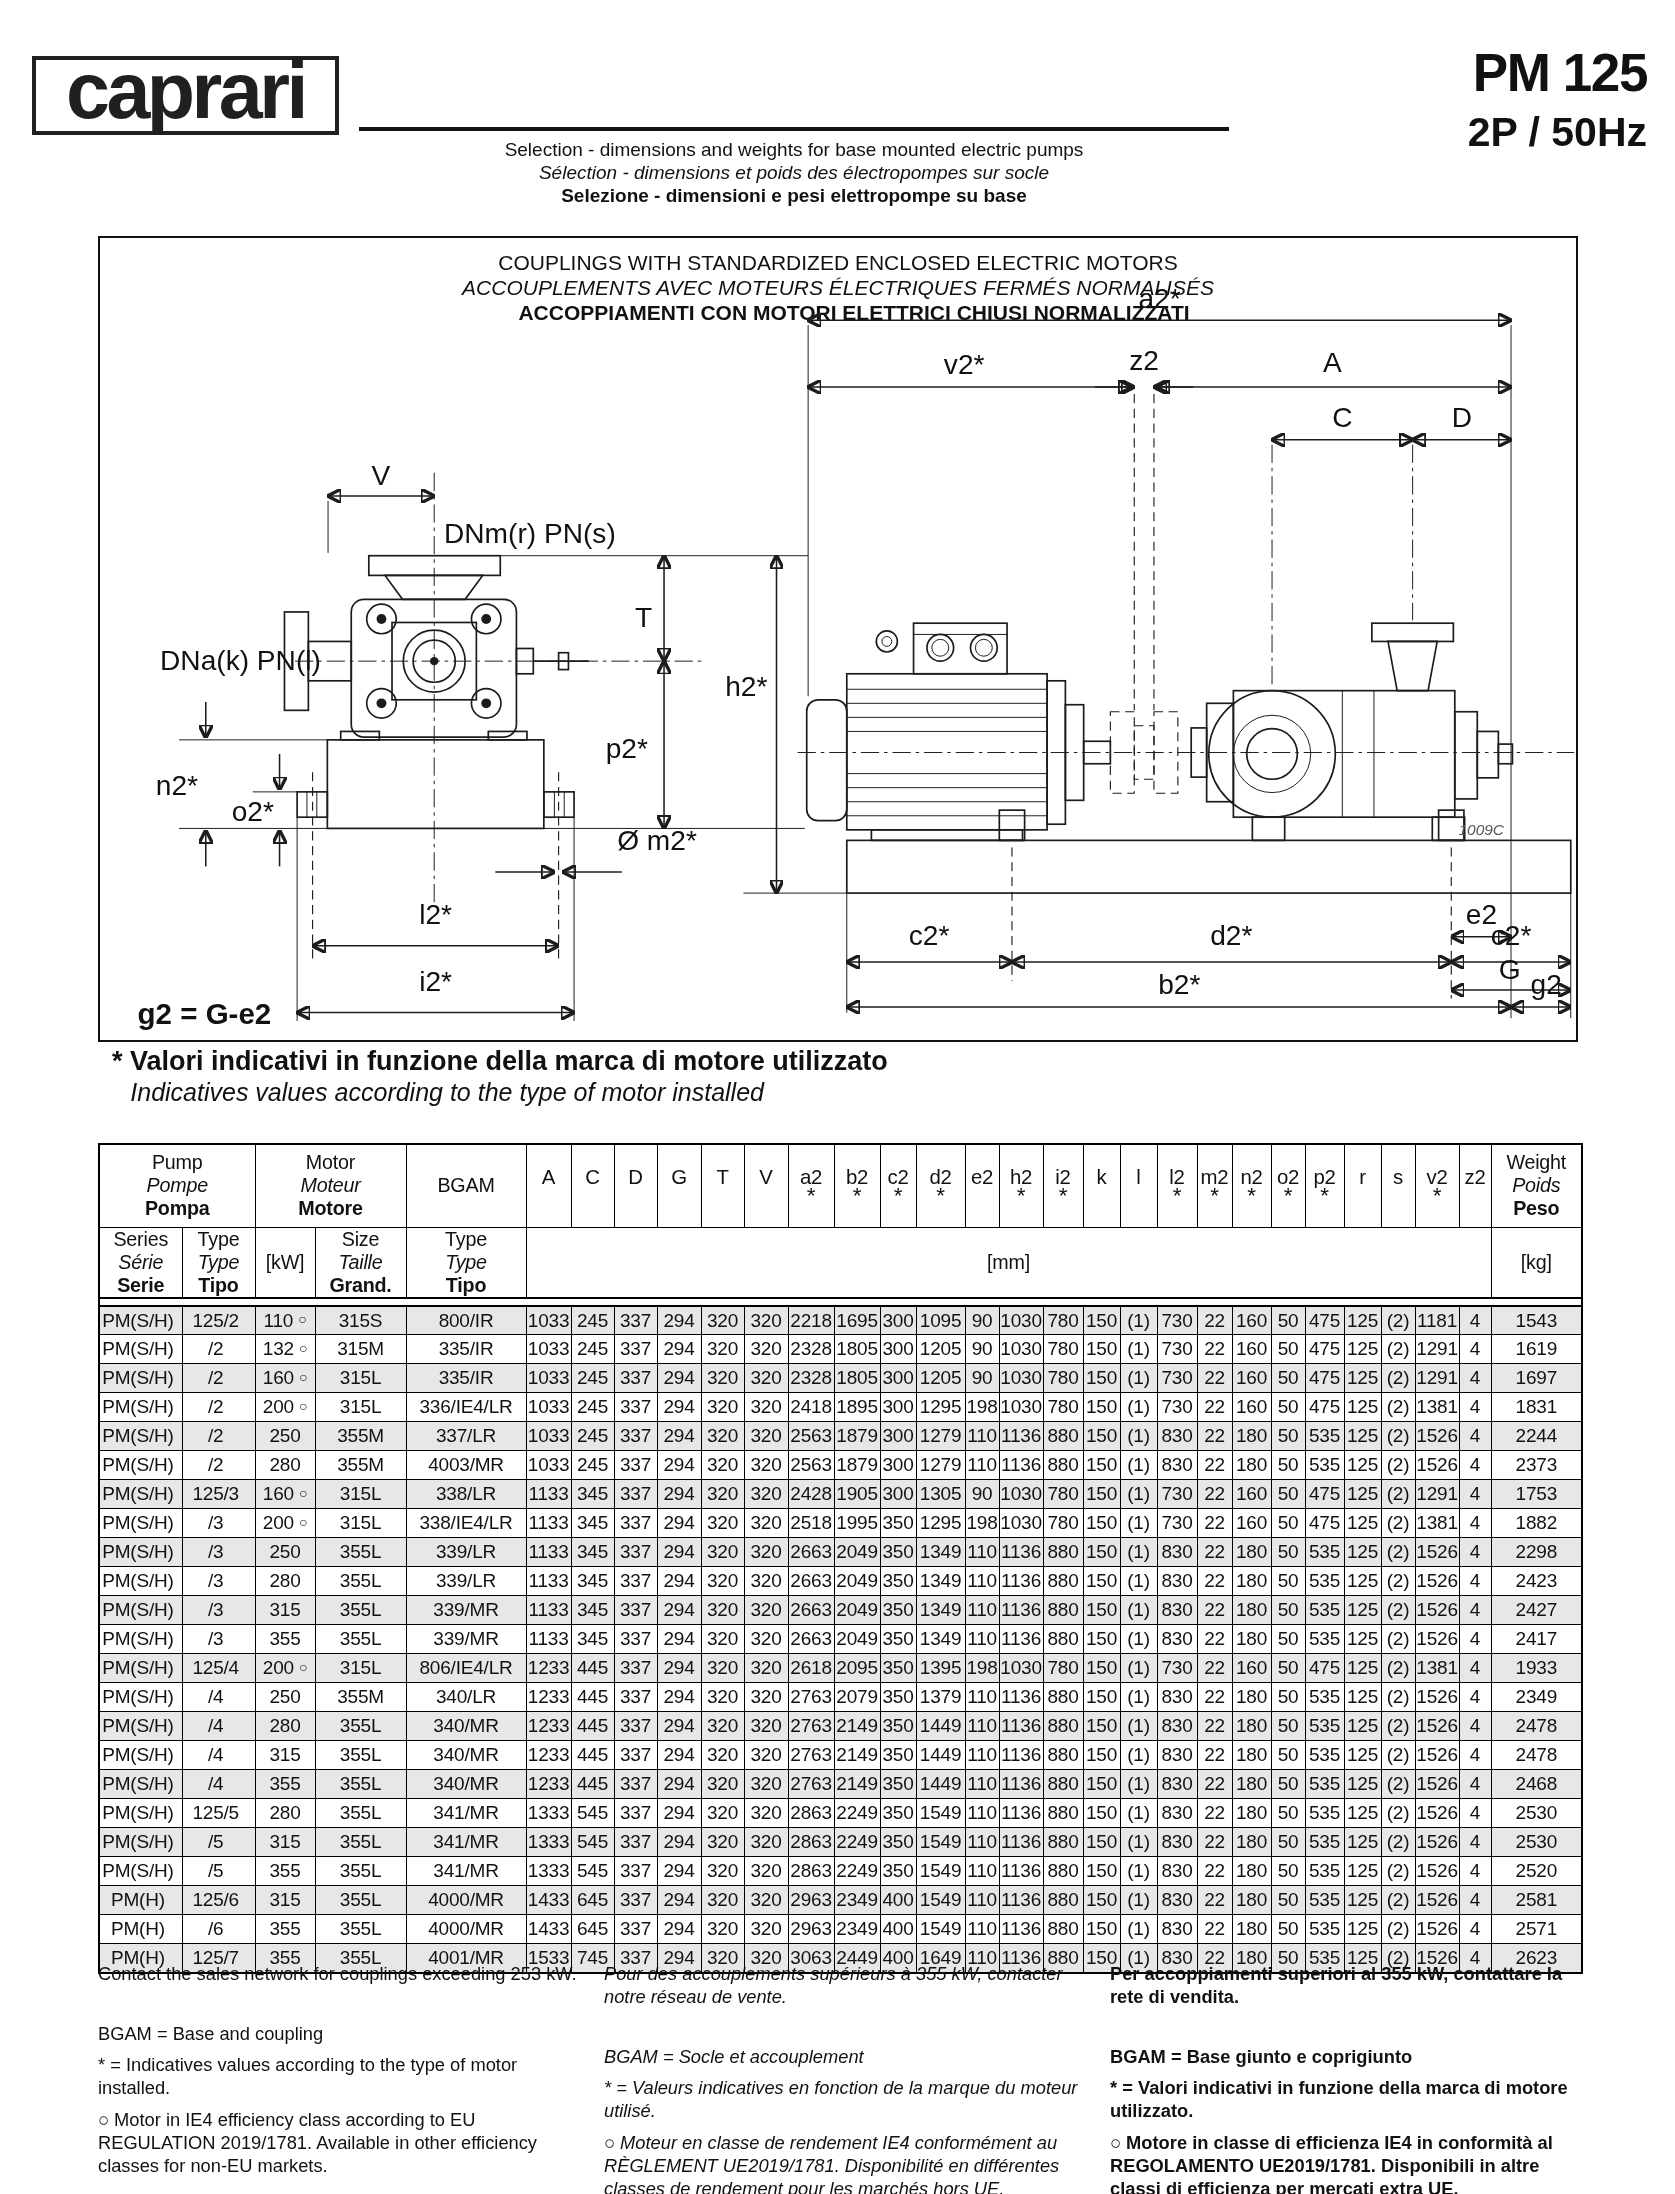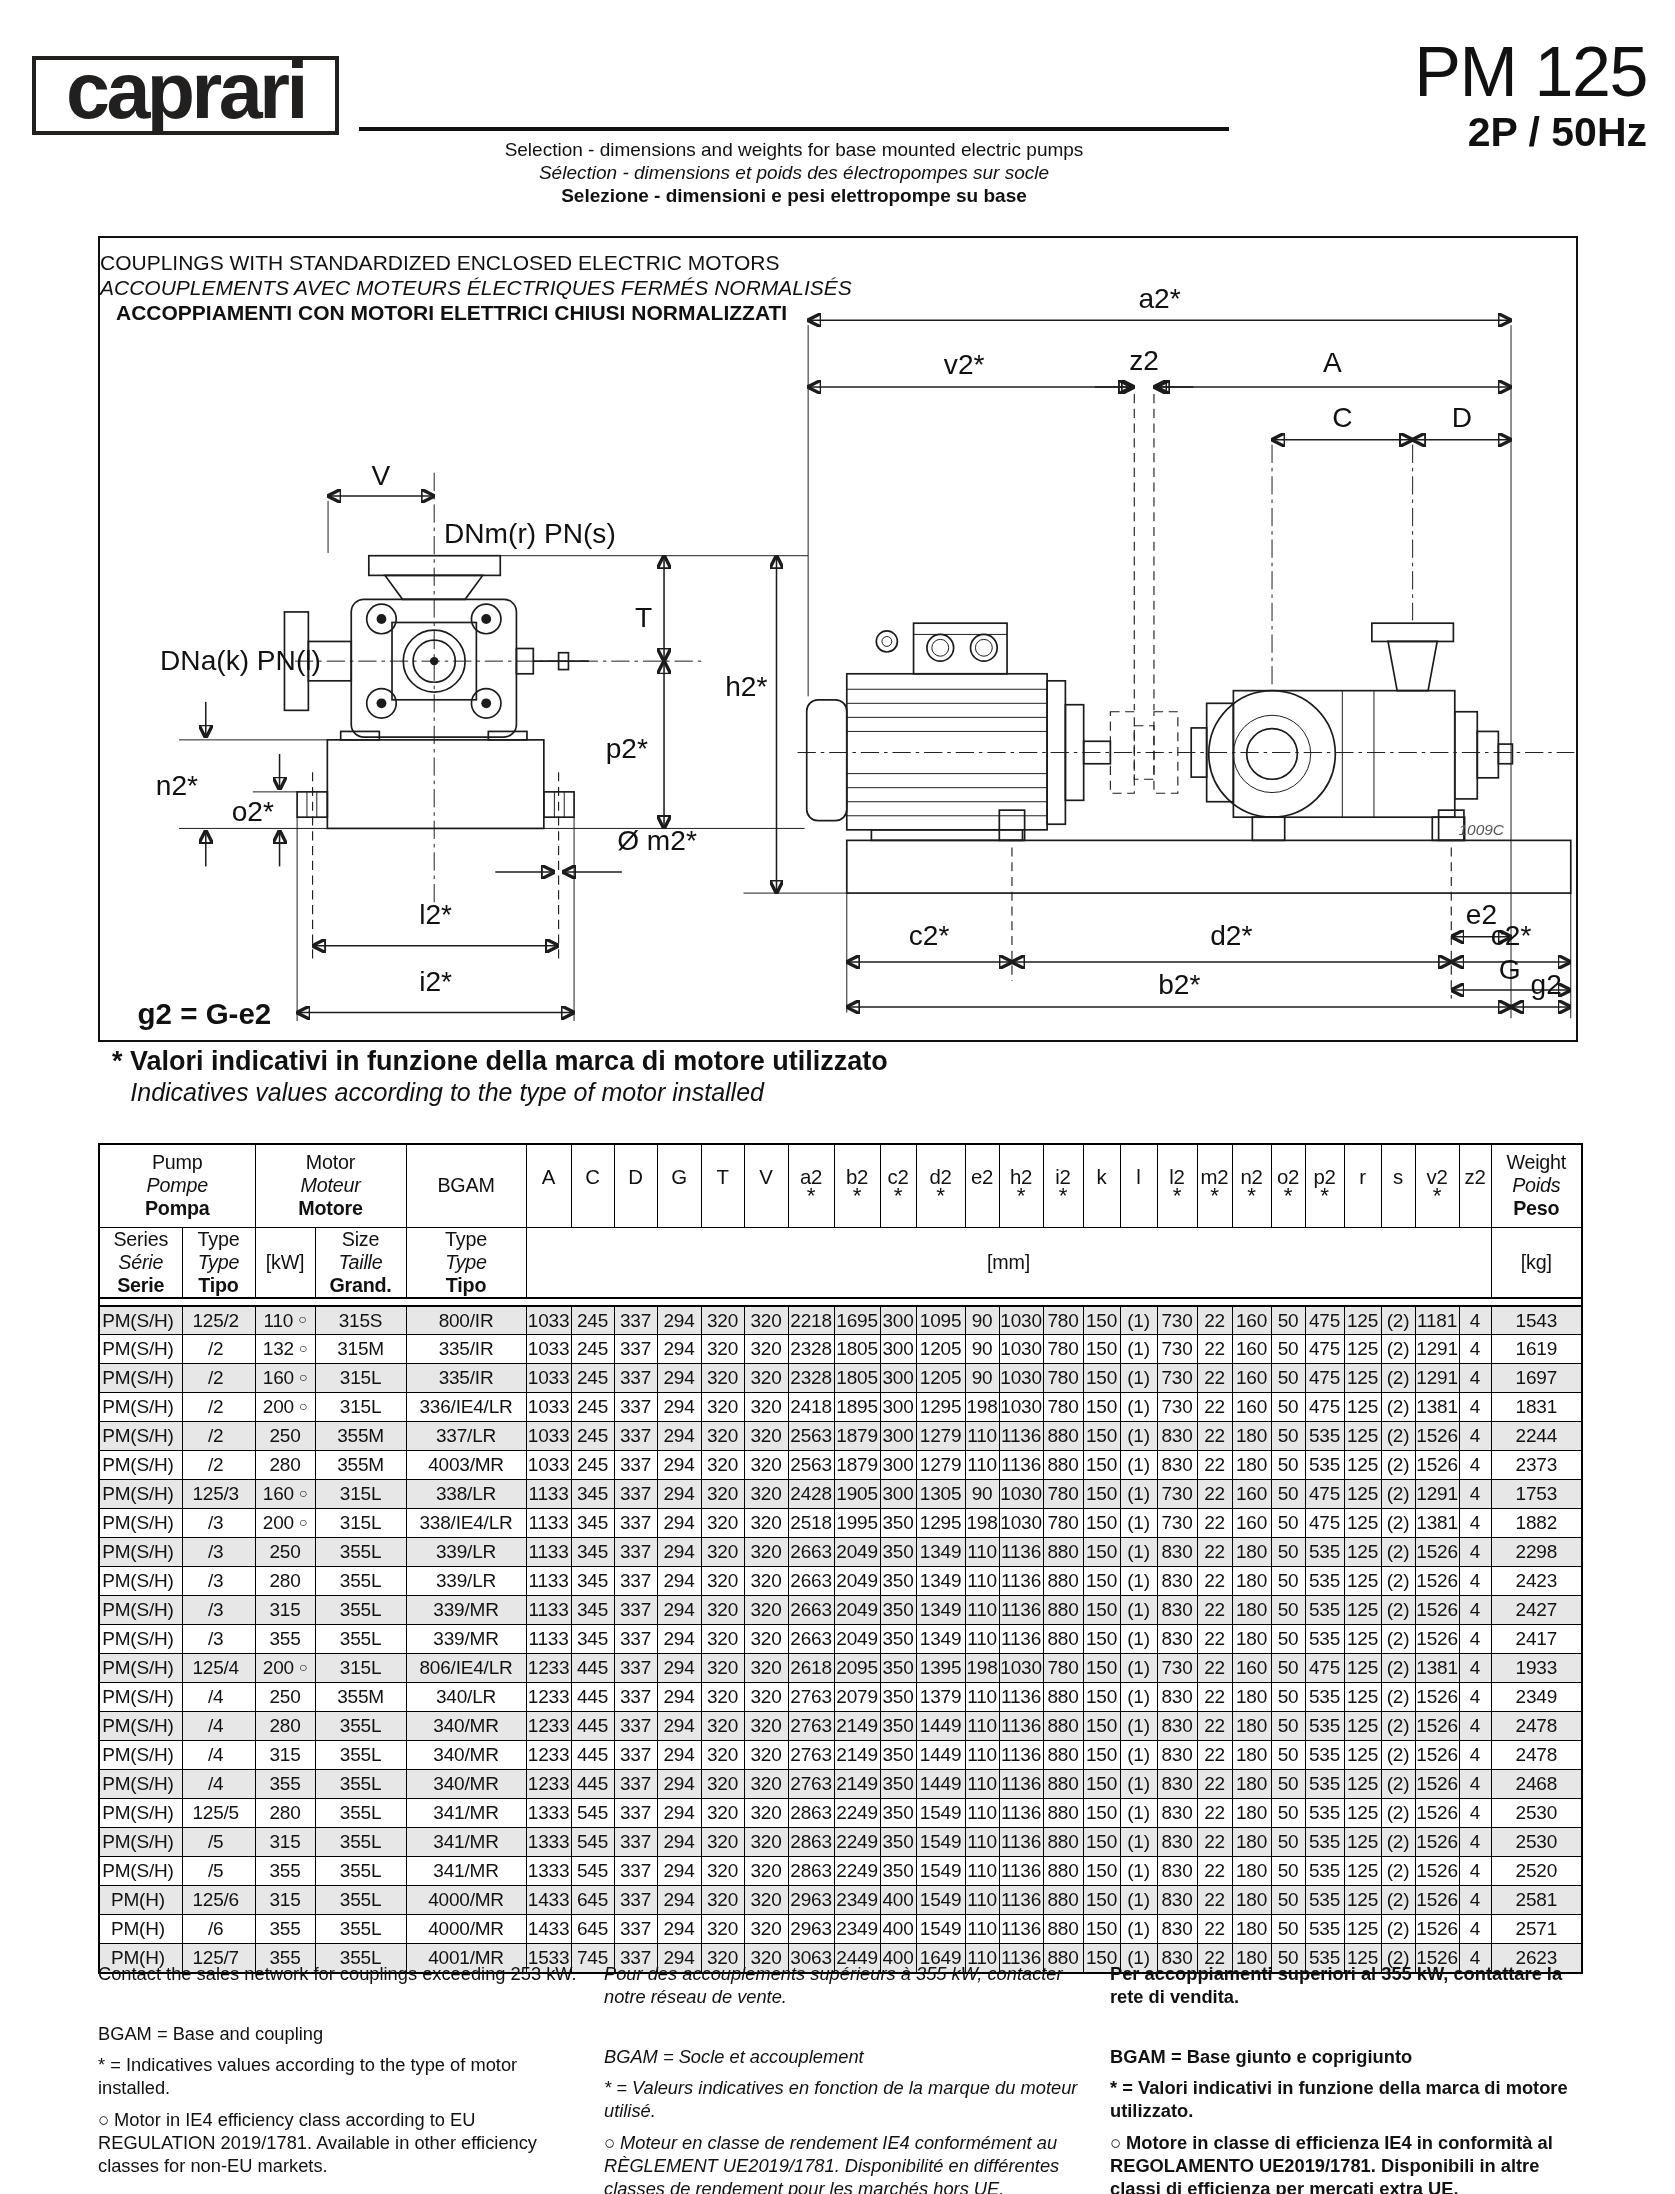--- a/index.html
+++ b/index.html
@@ -9,27 +9,27 @@
   
   .logo-box{position:absolute;left:32px;top:56px;width:307px;height:79px;
             border:4.9px solid #221f1f;box-sizing:border-box;text-align:center;}
   .logo-box span{font-weight:bold;font-size:79px;line-height:62px;letter-spacing:-3.5px;color:#221f1f;}
   .header-rule{position:absolute;left:359px;top:127px;width:870px;height:4.2px;background:#111;}
   .subtitle{position:absolute;left:359px;top:138px;width:870px;text-align:center;font-size:19px;line-height:23px;}
   .subtitle .s1{display:block;}
   .subtitle .s2{display:block;font-style:italic;}
   .subtitle .s3{display:block;font-weight:bold;}
   .model-block{position:absolute;right:28px;top:34px;text-align:right;}
-  .model-block .model{font-weight:normal;font-size:70px;line-height:77px;letter-spacing:-1.4px;}
+  .model-block .model{font-weight:bold;font-size:53px;line-height:77px;letter-spacing:-1.4px;}
   .model-block .freq{font-weight:bold;font-size:41px;line-height:42px;}
 
   
   .diagram-box{position:absolute;left:98px;top:236px;width:1480px;height:806px;
                border:2.1px solid #111;box-sizing:border-box;}
-  .dtitle{position:absolute;left:0;width:100%;font-size:21px;}
+  .dtitle{position:absolute;left:0;width:100%;text-align:center;font-size:21px;}
   .t1{top:12.7px;}
   .t2{top:38px;font-style:italic;}
   .t3{top:63px;font-weight:bold;margin-left:16px;}
   .dwg{position:absolute;left:0;top:0;}
   .dwg line,.dwg path,.dwg rect,.dwg circle,.dwg polygon{fill:none;stroke:#1c1c1c;stroke-width:2.4px;}
   .dwg .thin{stroke-width:1.4px;}
   .dwg .dash{stroke-width:1.6px;stroke-dasharray:13 8;}
   .dwg .dd{stroke-width:1.4px;stroke-dasharray:26 7 5 7;}
   .dwg .dim{stroke-width:2.2px;}
   .dwg .fill{fill:#1c1c1c;stroke:none;}

